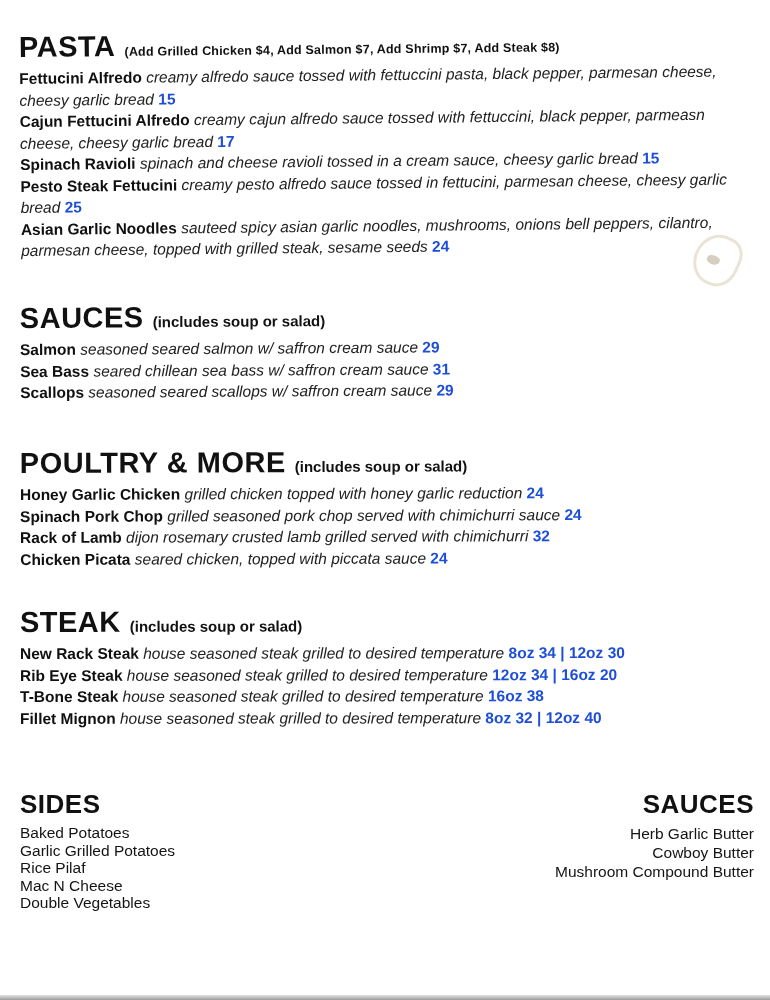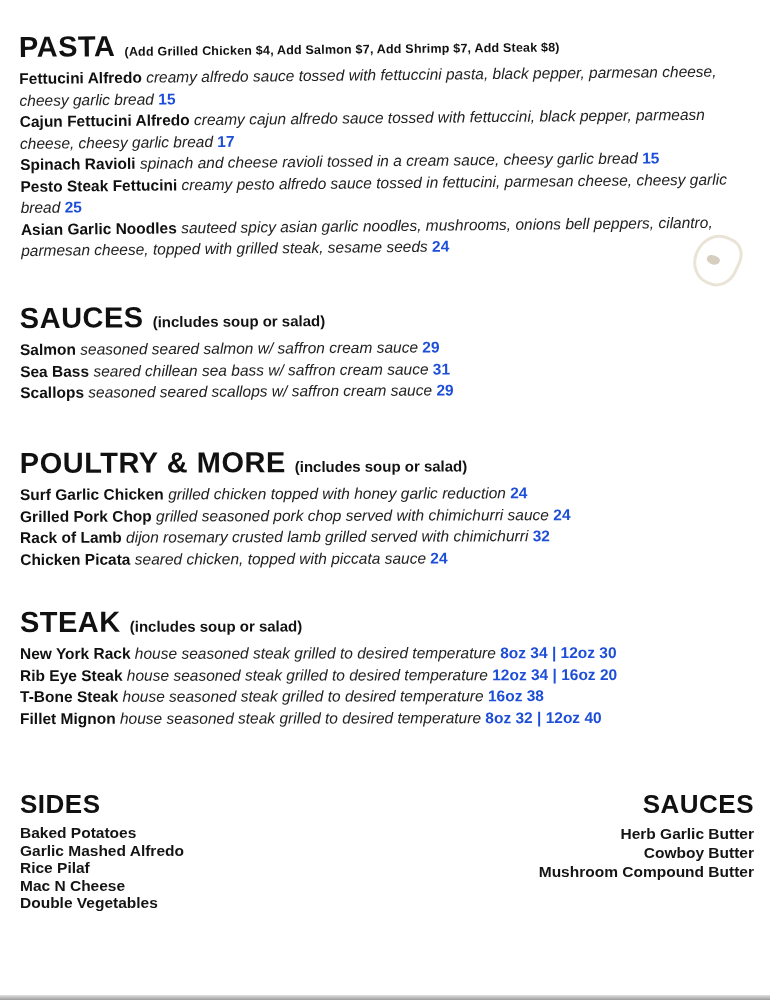--- a/index.html
+++ b/index.html
@@ -60,21 +60,21 @@
   .f-col .f-title {
     font-size: 26px;
     font-weight: 700;
     letter-spacing: 0.5px;
     line-height: 1;
     margin-bottom: 7px;
     color: #111;
   }
   .f-col .f-item {
     font-size: 15.5px;
-    font-weight: 700;
+    font-weight: 400;
     line-height: 17.5px;
     margin: 0;
     color: #141414;
   }
   .f-col.sauces { text-align: right; margin-left: 32px; }
   .f-col.sauces .f-item { line-height: 19px; }
   
   .stain {
     position: absolute;
     left: 694px;
@@ -161,26 +161,26 @@
       <span class="iprice">29</span>
     </p>
   </div>
 
   <div class="section poultry">
     <div class="sec-head">
       <span class="sec-title">POULTRY &amp; MORE</span>
       <span class="sec-sub">(includes soup or salad)</span>
     </div>
     <p class="item">
-      <span class="iname">Surf Garlic Chicken</span>
+      <span class="iname">Honey Garlic Chicken</span>
       <span class="idesc">grilled chicken topped with honey garlic reduction</span>
       <span class="iprice">24</span>
     </p>
     <p class="item">
-      <span class="iname">Grilled Pork Chop</span>
+      <span class="iname">Spinach Pork Chop</span>
       <span class="idesc">grilled seasoned pork chop served with chimichurri sauce</span>
       <span class="iprice">24</span>
     </p>
     <p class="item">
       <span class="iname">Rack of Lamb</span>
       <span class="idesc">dijon rosemary crusted lamb grilled served with chimichurri</span>
       <span class="iprice">32</span>
     </p>
     <p class="item">
       <span class="iname">Chicken Picata</span>
@@ -188,21 +188,21 @@
       <span class="iprice">24</span>
     </p>
   </div>
 
   <div class="section steak">
     <div class="sec-head">
       <span class="sec-title">STEAK</span>
       <span class="sec-sub">(includes soup or salad)</span>
     </div>
     <p class="item">
-      <span class="iname">New York Rack</span>
+      <span class="iname">New Rack Steak</span>
       <span class="idesc">house seasoned steak grilled to desired temperature</span>
       <span class="iprice">8oz 34 | 12oz 30</span>
     </p>
     <p class="item">
       <span class="iname">Rib Eye Steak</span>
       <span class="idesc">house seasoned steak grilled to desired temperature</span>
       <span class="iprice">12oz 34 | 16oz 20</span>
     </p>
     <p class="item">
       <span class="iname">T-Bone Steak</span>
@@ -213,21 +213,21 @@
       <span class="iname">Fillet Mignon</span>
       <span class="idesc">house seasoned steak grilled to desired temperature</span>
       <span class="iprice">8oz 32 | 12oz 40</span>
     </p>
   </div>
 
   <div class="footer">
     <div class="f-col sides">
       <div class="f-title">SIDES</div>
       <p class="f-item">Baked Potatoes</p>
-      <p class="f-item">Garlic Mashed Alfredo</p>
+      <p class="f-item">Garlic Grilled Potatoes</p>
       <p class="f-item">Rice Pilaf</p>
       <p class="f-item">Mac N Cheese</p>
       <p class="f-item">Double Vegetables</p>
     </div>
     <div class="f-col sauces">
       <div class="f-title">SAUCES</div>
       <p class="f-item">Herb Garlic Butter</p>
       <p class="f-item">Cowboy Butter</p>
       <p class="f-item">Mushroom Compound Butter</p>
     </div>

